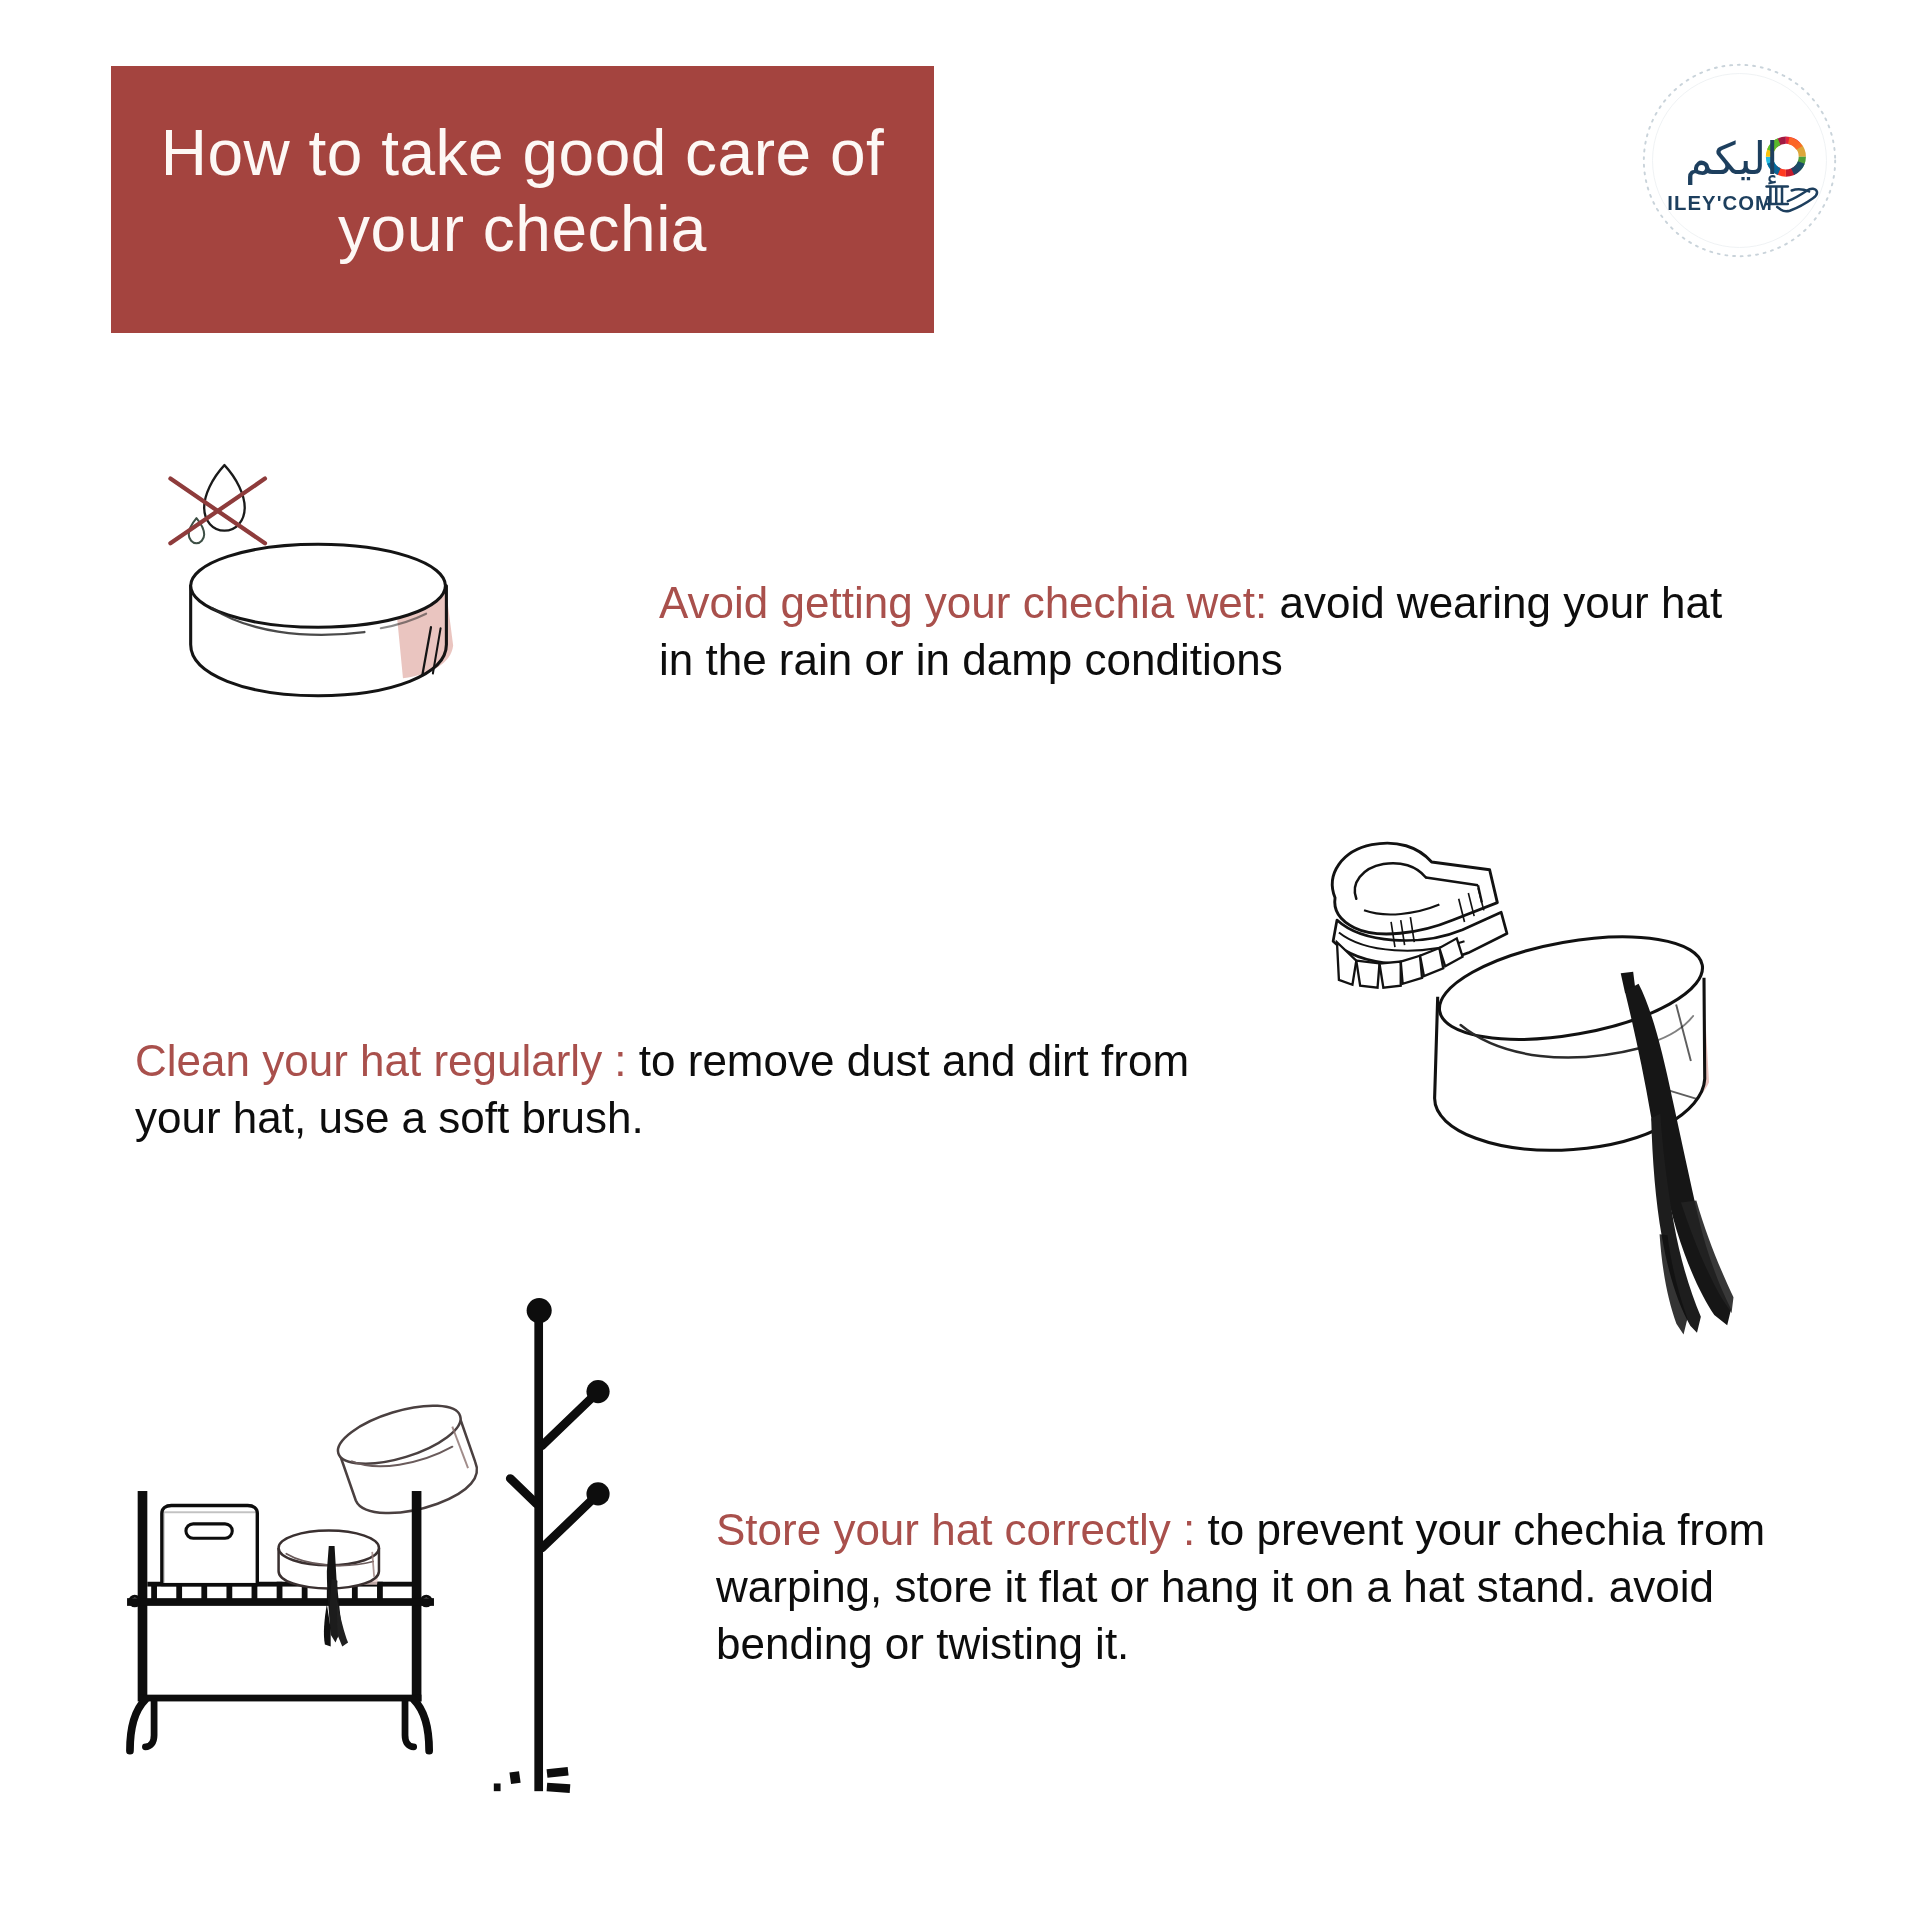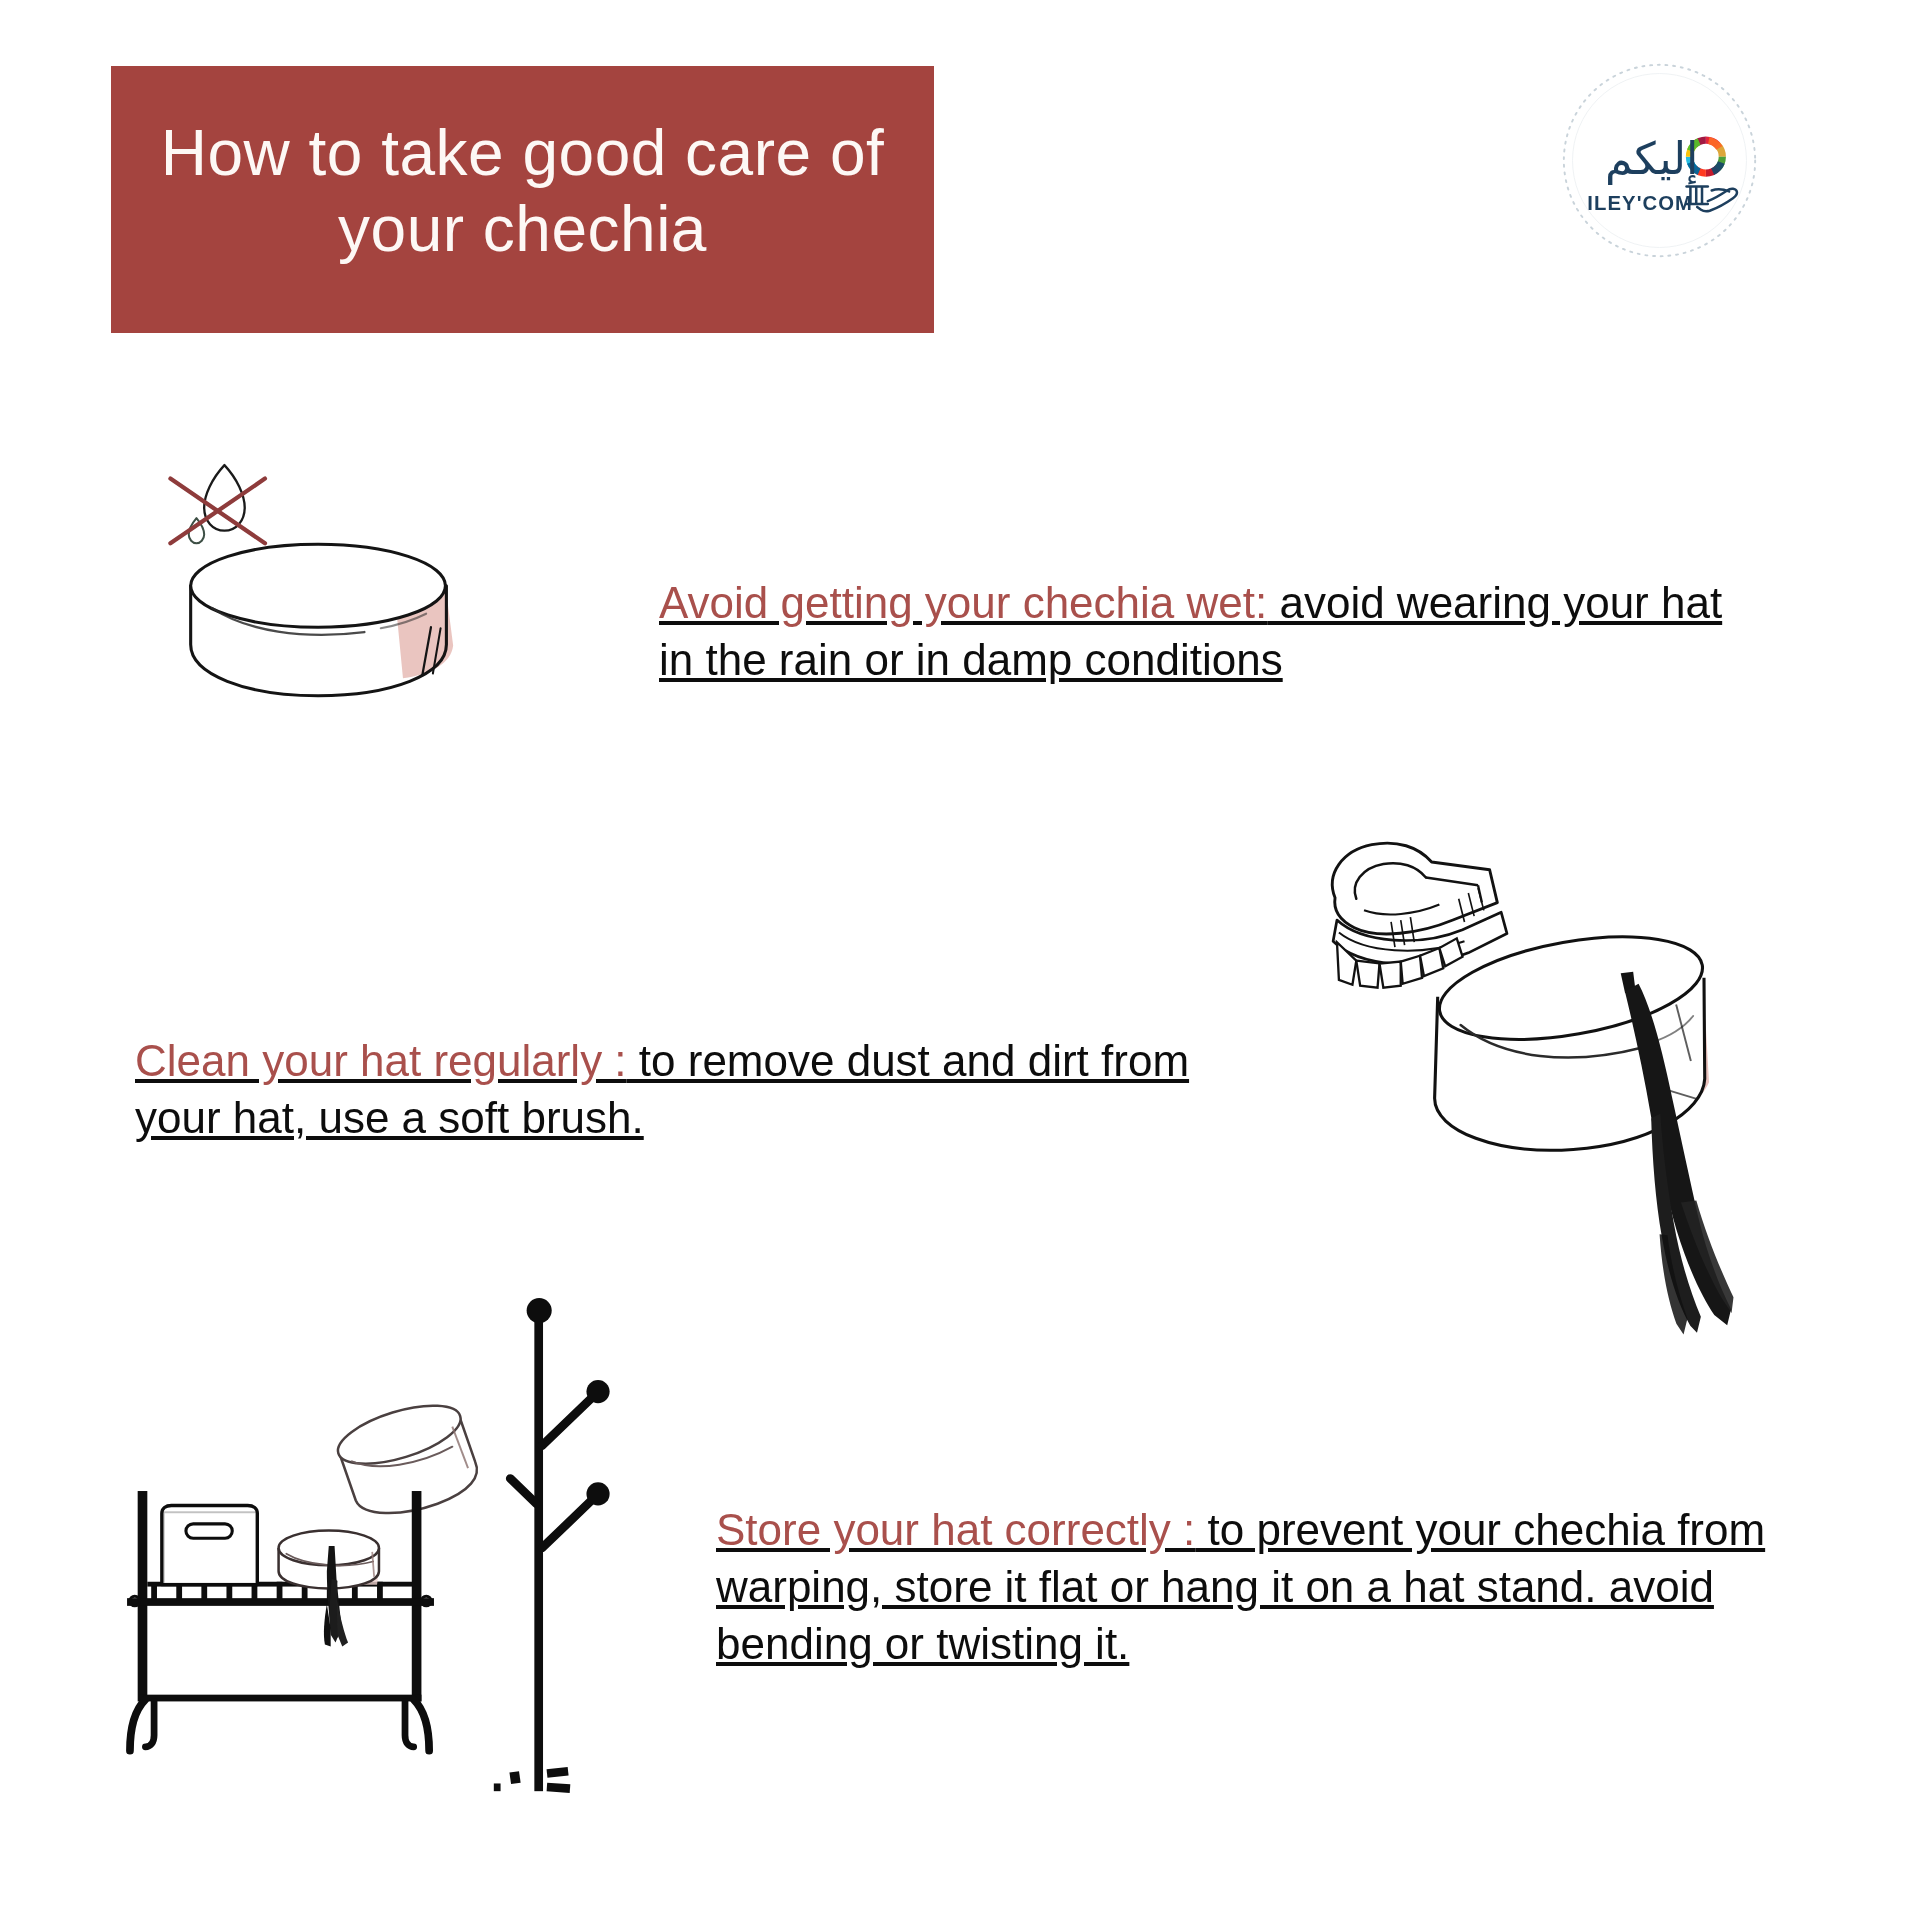--- a/index.html
+++ b/index.html
@@ -36,34 +36,33 @@
     line-height: 1.18;
     text-align: center;
     font-weight: 400;
     letter-spacing: 0.5px;
     white-space: pre-line;
   }
 
   
   #brand-logo {
     position: absolute;
-    left: 1559px;
+    left: 1639px;
     top: 60px;
     width: 201px;
     height: 201px;
   }
 
   
   .body-text {
     position: absolute;
     color: #0d0d0d;
     font-size: 44px;
     line-height: 1.30;
     font-weight: 400;
-    text-decoration: underline;
   }
   .body-text .lead {
     color: #a9504c;
   }
 
   #text-block-1 {
     left: 659px;
     top: 574px;
     width: 1096px;
   }

